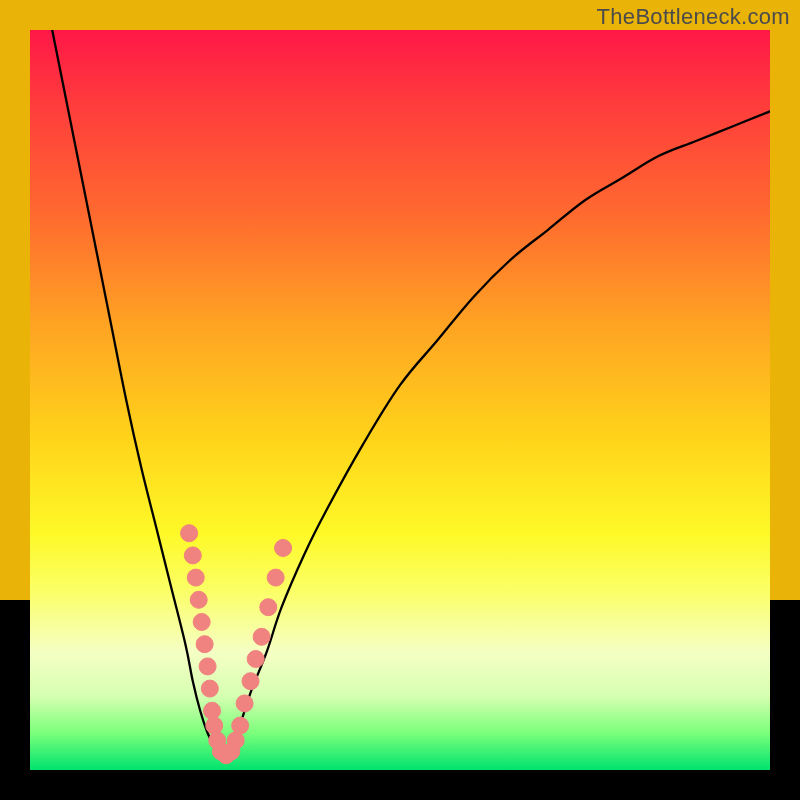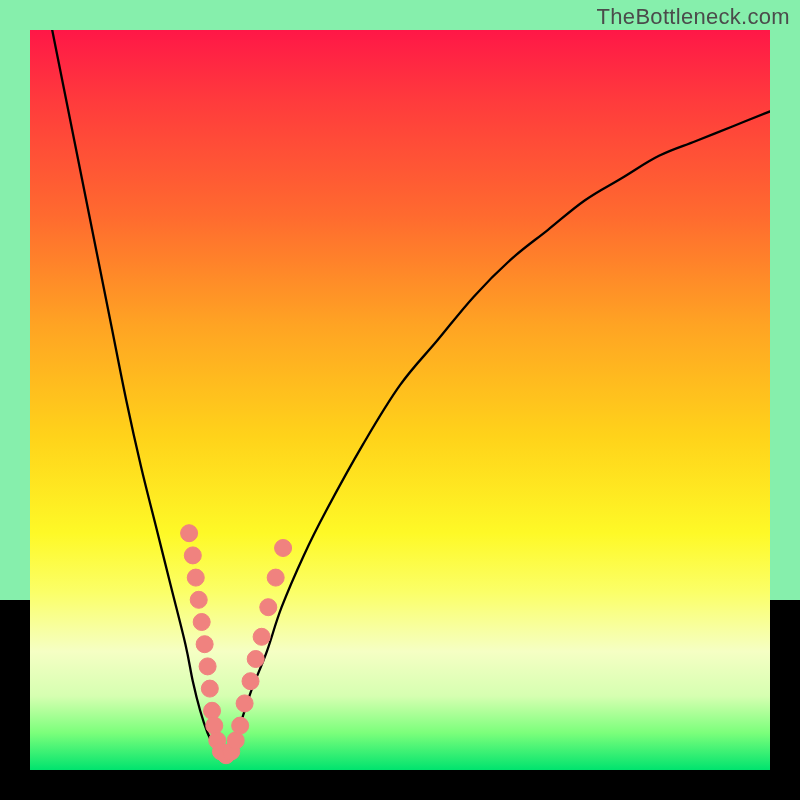--- a/index.html
+++ b/index.html
@@ -8,21 +8,21 @@
     width: 800px;
     height: 800px;
     background: #000;
     overflow: hidden;
     font-family: Arial, Helvetica, sans-serif;
   }
   .frame {
     position: relative;
     width: 800px;
     height: 600px;
-    background: #86efac;
+    background: #eab308;
   }
   .plot {
     position: absolute;
     left: 30px;
     top: 30px;
     width: 740px;
     height: 740px;
     background: linear-gradient(
       to bottom,
       #ff1747 0%,

